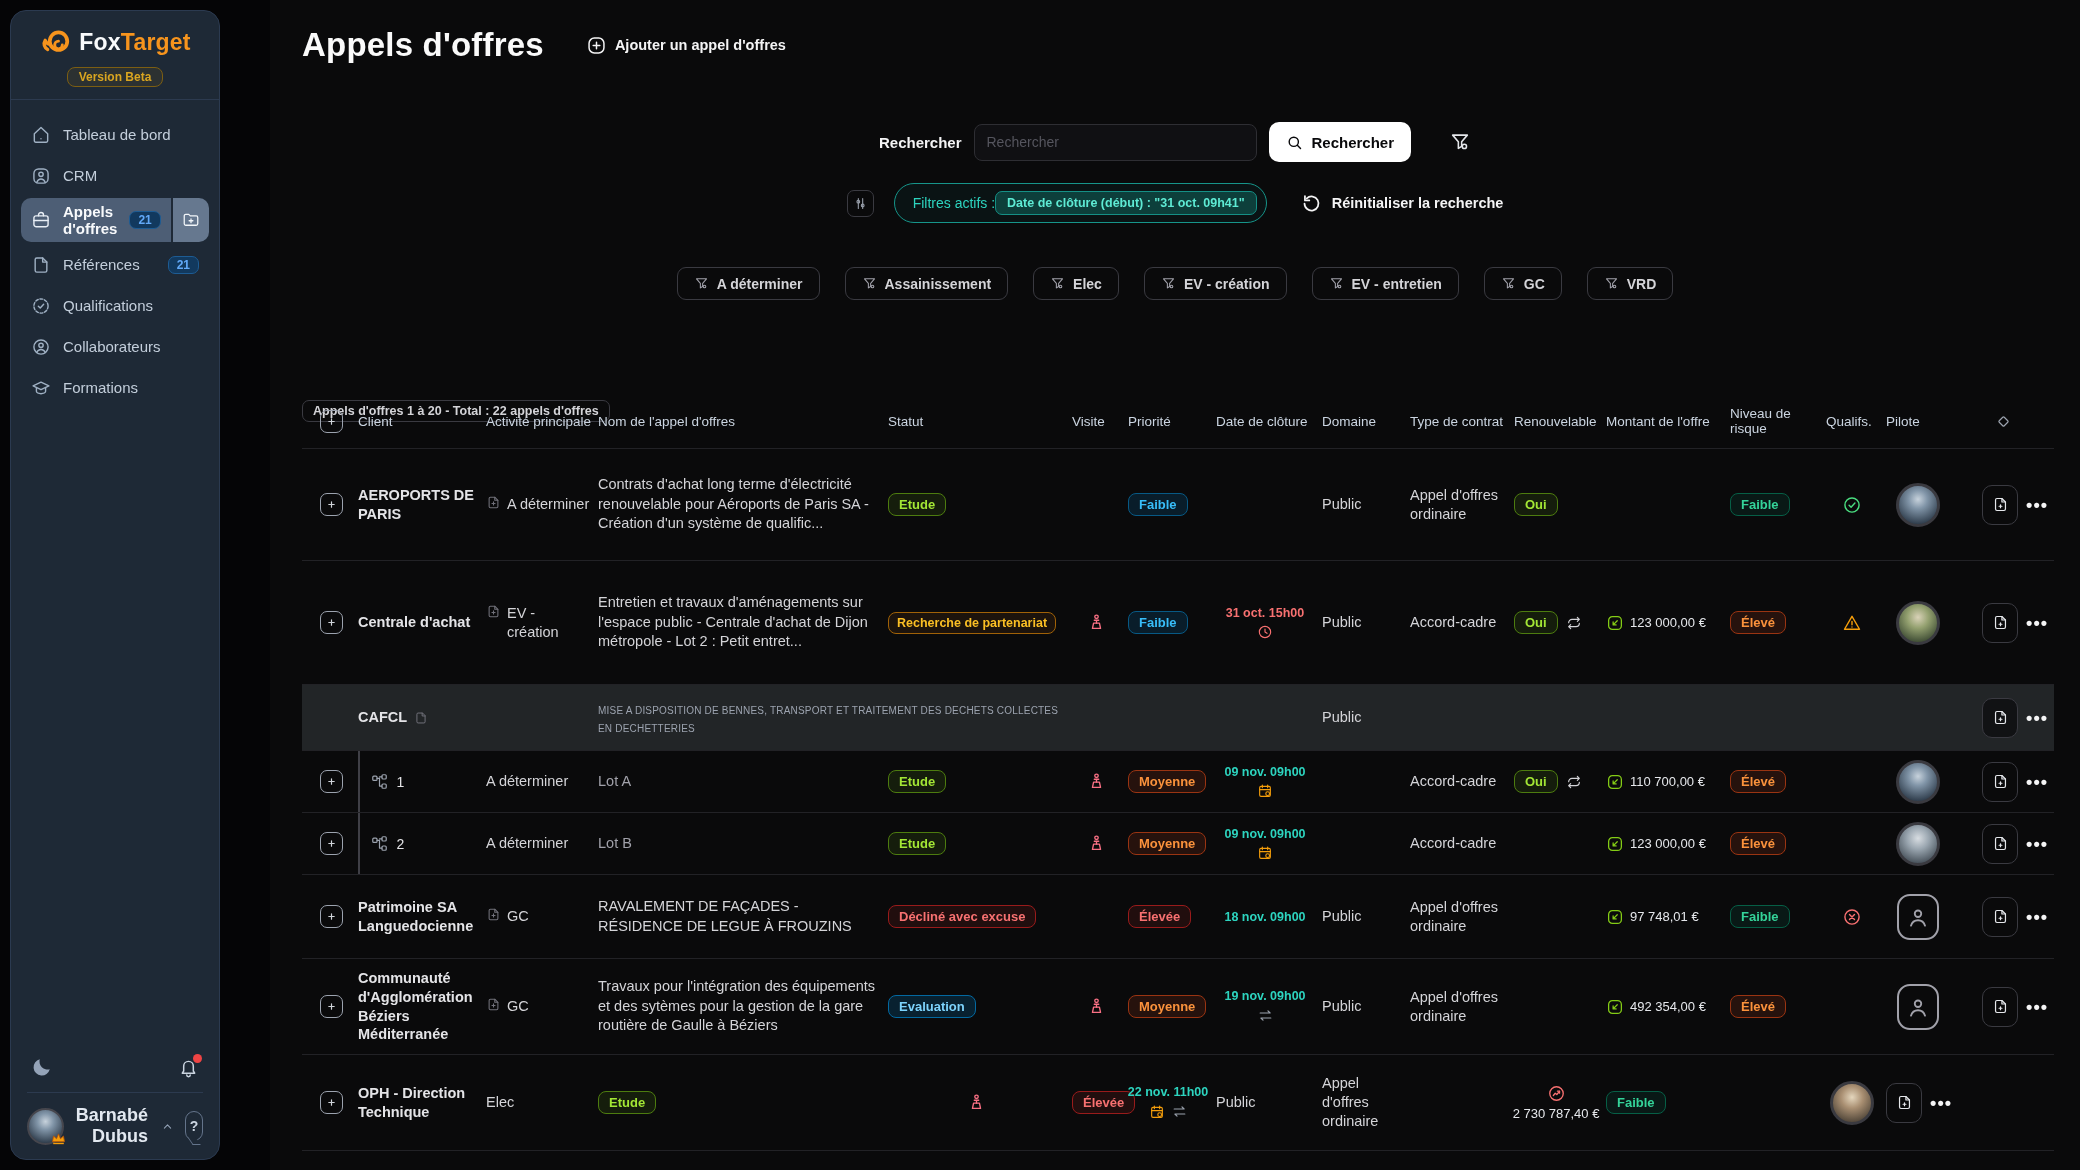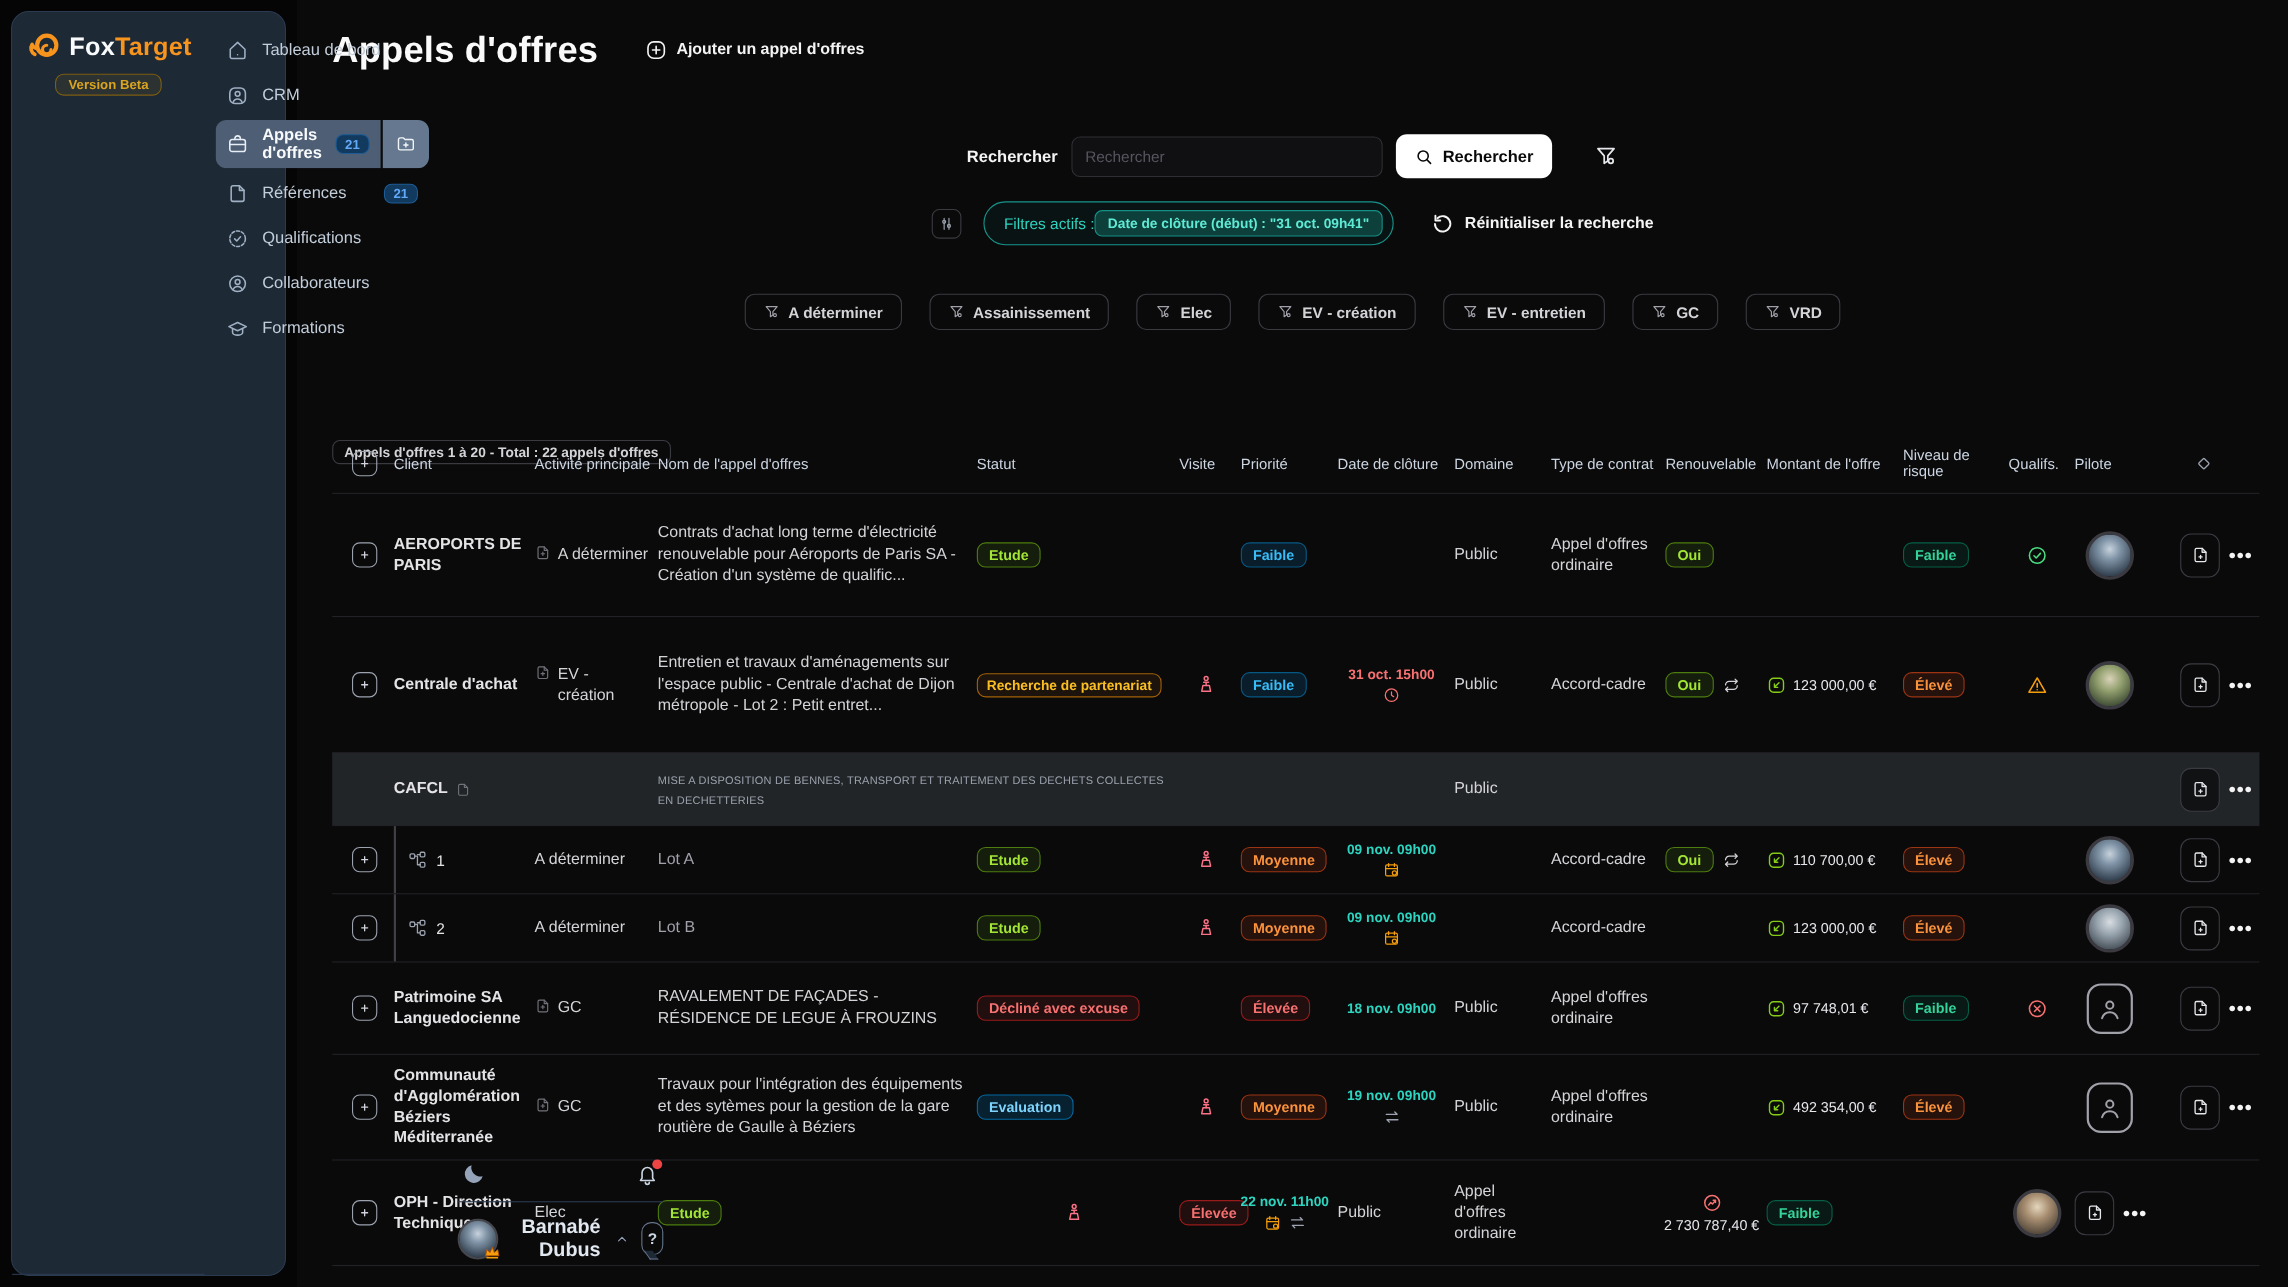--- a/index.html
+++ b/index.html
@@ -2,23 +2,23 @@
 <html><head>
 <meta charset="utf-8">
 <style>
   * { box-sizing: border-box; margin: 0; padding: 0; }
   html,body { width:2080px; height:1170px; overflow:hidden; background:#050506;
     font-family:"Liberation Sans", sans-serif; color:#e5e7eb; }
   svg { display:block; }
   .ic { stroke:currentColor; fill:none; stroke-width:1.7; stroke-linecap:round; stroke-linejoin:round; }
 
   
-  .sidebar { position:absolute; left:10px; top:10px; width:250px; height:1150px;
+  .sidebar { position:absolute; left:10px; top:10px; width:210px; height:1150px;
     background:#1e2936; border:1px solid #2b3a50; border-radius:16px; z-index:5;
-    display:flex; flex-direction:row; }
+    display:flex; flex-direction:column; }
   .logo-block { padding:16px 12px 12px; text-align:center; border-bottom:1px solid #2c3a4f; }
   .logo-row { display:flex; align-items:center; justify-content:center; gap:6px; }
   .logo-text { font-size:23px; font-weight:800; letter-spacing:.2px; }
   .logo-fox { color:#f8fafc; } .logo-target { color:#f7941d; }
   .version-badge { display:inline-block; margin-top:10px; padding:2px 11px; font-size:12px; font-weight:700;
     color:#d9a520; border:1px solid #7c5e12; border-radius:8px; background:rgba(146,107,17,.12); }
   .nav { padding:14px 10px 0; }
   .nav-item { display:flex; align-items:center; gap:12px; height:41px; padding:0 10px;
     color:#c3cedb; font-size:15px; border-radius:10px; cursor:pointer; }
   .nav-item .nico { width:20px; height:20px; color:#9fb0c3; flex:none; }

